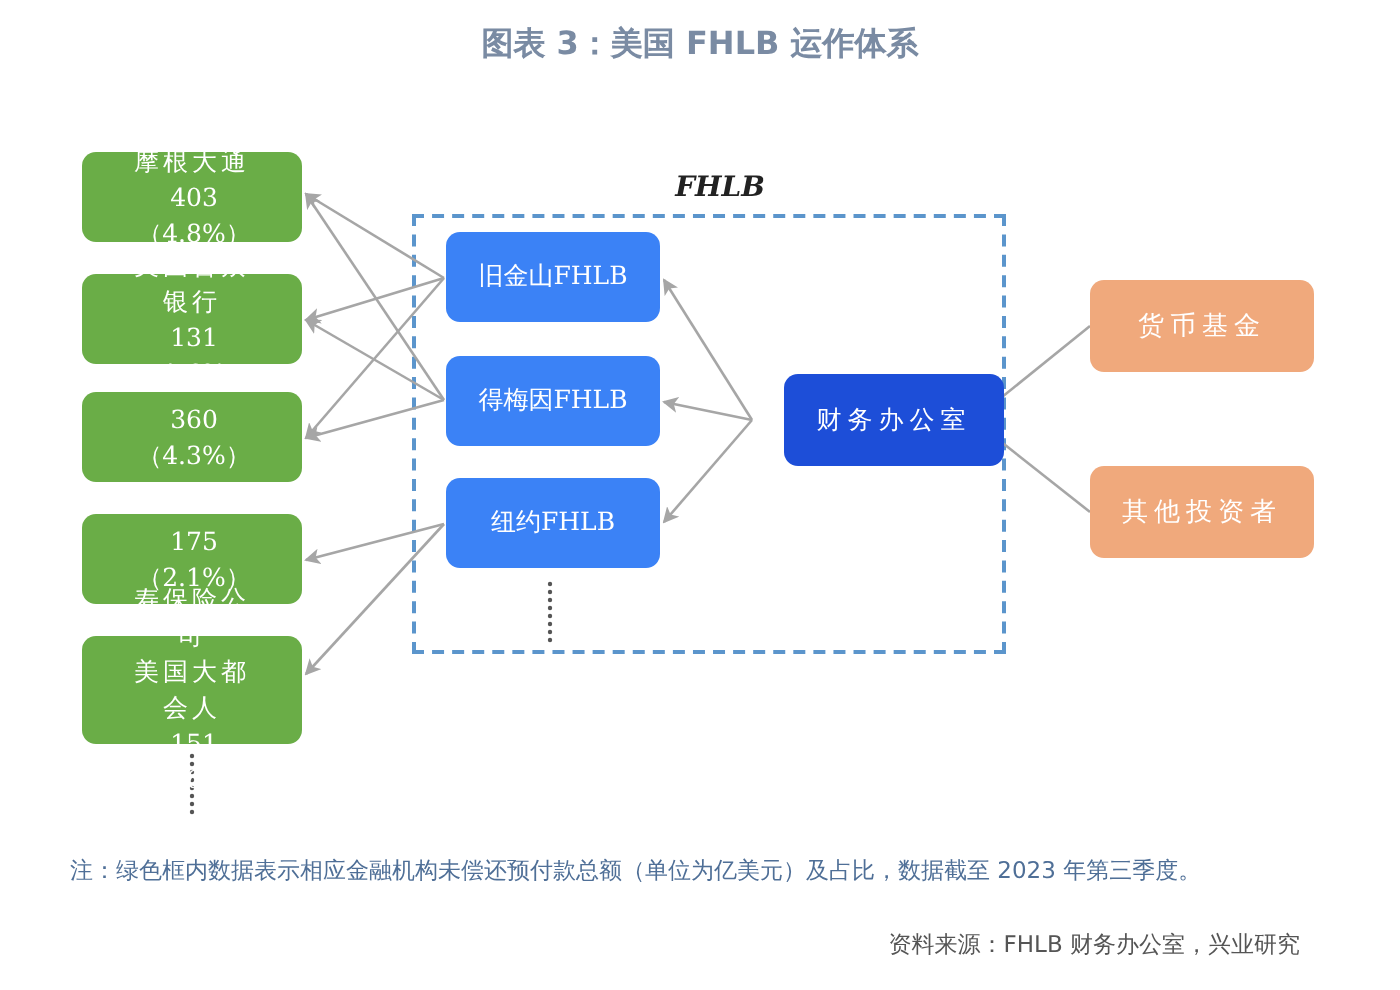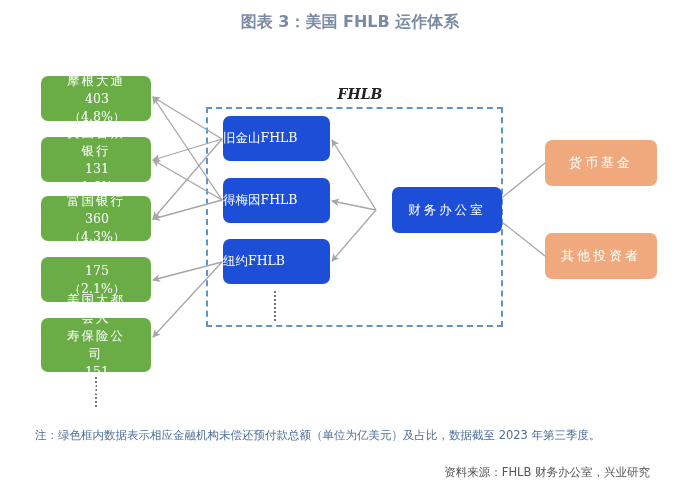--- a/index.html
+++ b/index.html
@@ -4,21 +4,21 @@
 <style>
   html, body { margin:0; padding:0; background:#ffffff; }
   body { width:700px; height:495px; position:relative; overflow:hidden; font-family:"DejaVu Sans", sans-serif; }
   .title { position:absolute; left:0; top:12px; width:700px; text-align:center; font-size:16px; font-weight:bold; color:#7a8ba3; font-family:"DejaVu Sans", sans-serif; }
   .fhlb-label { position:absolute; left:300px; top:86px; width:120px; text-align:center; font-size:14px; font-weight:bold; color:#222; font-family:"DejaVu Serif", serif;font-style:italic; }
   .dashed { position:absolute; left:206px; top:107px; width:297px; height:220px; border:2px dashed #5b95cc; box-sizing:border-box; }
   .box { position:absolute; border-radius:7px; box-sizing:border-box; color:#fff; font-family:"DejaVu Serif", serif; display:flex; flex-direction:column; justify-content:center; }
   .green { background:#6aad47; font-size:12.5px; line-height:18px; padding:0 20px; left:41px; width:110px; }
   .green .name { text-align:center; letter-spacing:2px; }
   .green .val { text-align:center; padding-left:2px; }
-  .blue { background:#1d4ed8; left:223px; width:107px; height:45px; font-size:12.5px; }
+  .blue { background:#3b82f6; left:223px; width:107px; height:45px; font-size:12.5px; align-items:center; }
   .dblue { background:#1d4ed8; left:376px; top:187px; width:110px; height:46px; font-size:12.5px; align-items:center; letter-spacing:3px;margin-left:16px; }
   .orange { background:#f0a97c; left:545px; width:112px; height:46px; font-size:13px; align-items:center; letter-spacing:3px; }
   svg.arrows { position:absolute; left:0; top:0; }
   .note { position:absolute; left:35px; top:428px; font-size:11.5px; color:#4f6f97; font-family:"DejaVu Sans", sans-serif; white-space:nowrap; }
   .source { position:absolute; right:50px; top:465px; font-size:11.5px; color:#555; font-family:"DejaVu Sans", sans-serif; white-space:nowrap; }
 </style>
 </head>
 <body>
 
 <div class="title">图表 3：美国 FHLB 运作体系</div>
@@ -79,29 +79,28 @@
 
 <div class="box green" style="top:76px;height:45px;">
   <div class="name">摩根大通</div>
   <div class="val">403（4.8%）</div>
 </div>
 <div class="box green" style="top:137px;height:45px;">
   <div class="name">美国合众银行</div>
   <div class="val">131（1.6%）</div>
 </div>
 <div class="box green" style="top:196px;height:45px;">
-  <div class="name">富国银行</div>
   <div class="val">360（4.3%）</div>
 </div>
 <div class="box green" style="top:257px;height:45px;">
   <div class="val">175（2.1%）</div>
 </div>
 <div class="box green" style="top:318px;height:54px;">
+  <div class="name">寿保险公司</div>
   <div class="name">美国大都会人</div>
-  <div class="name">寿保险公司</div>
   <div class="val">151（1.6%）</div>
 </div>
 
 <div class="box blue" style="top:116px;">
   <span>旧金山FHLB</span>
 </div>
 <div class="box blue" style="top:178px;">
   <span>得梅因FHLB</span>
 </div>
 <div class="box blue" style="top:239px;">

